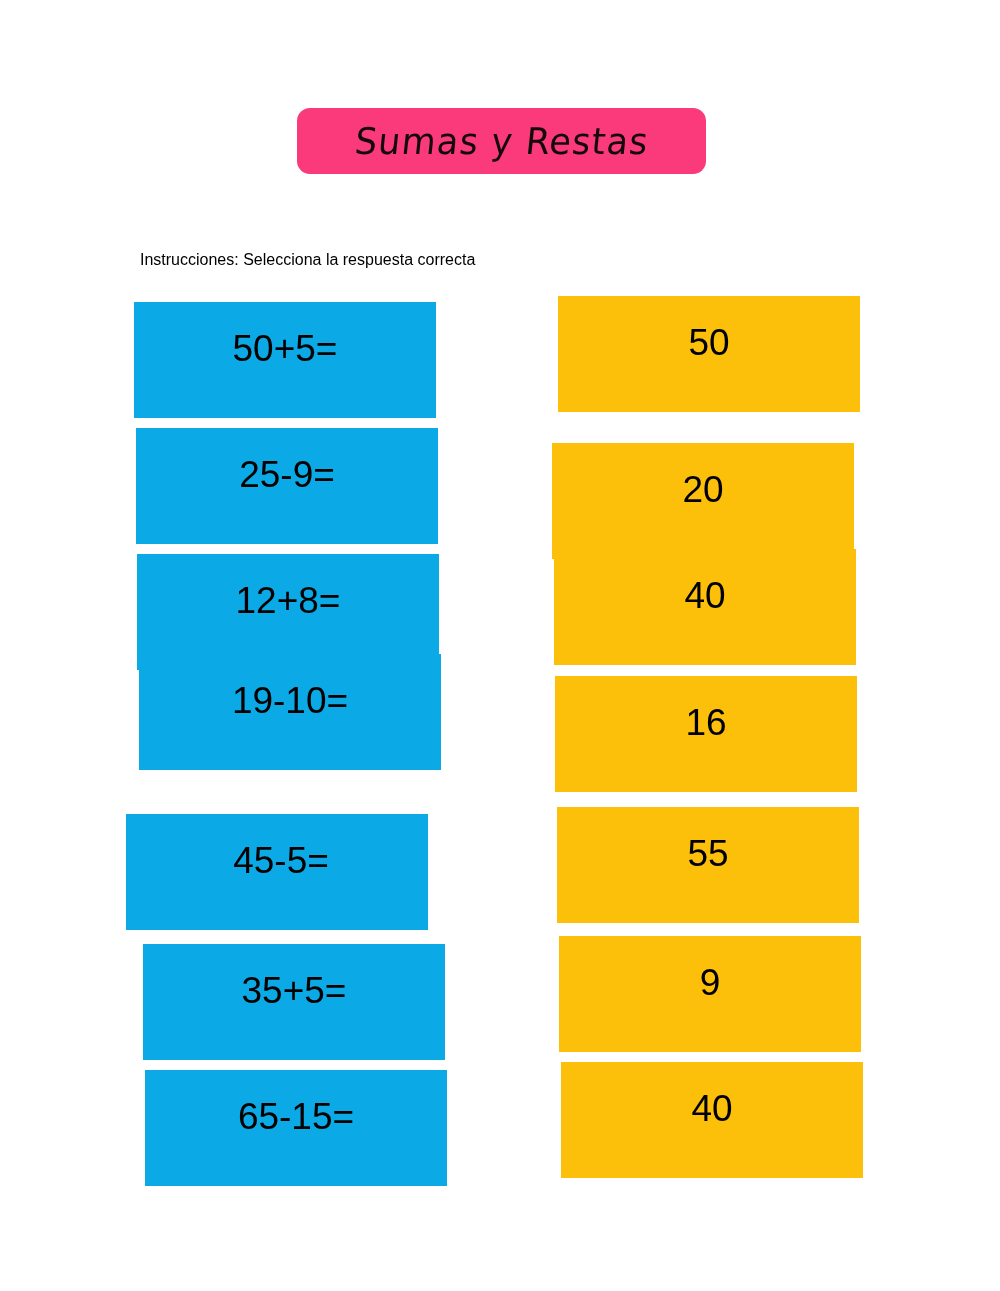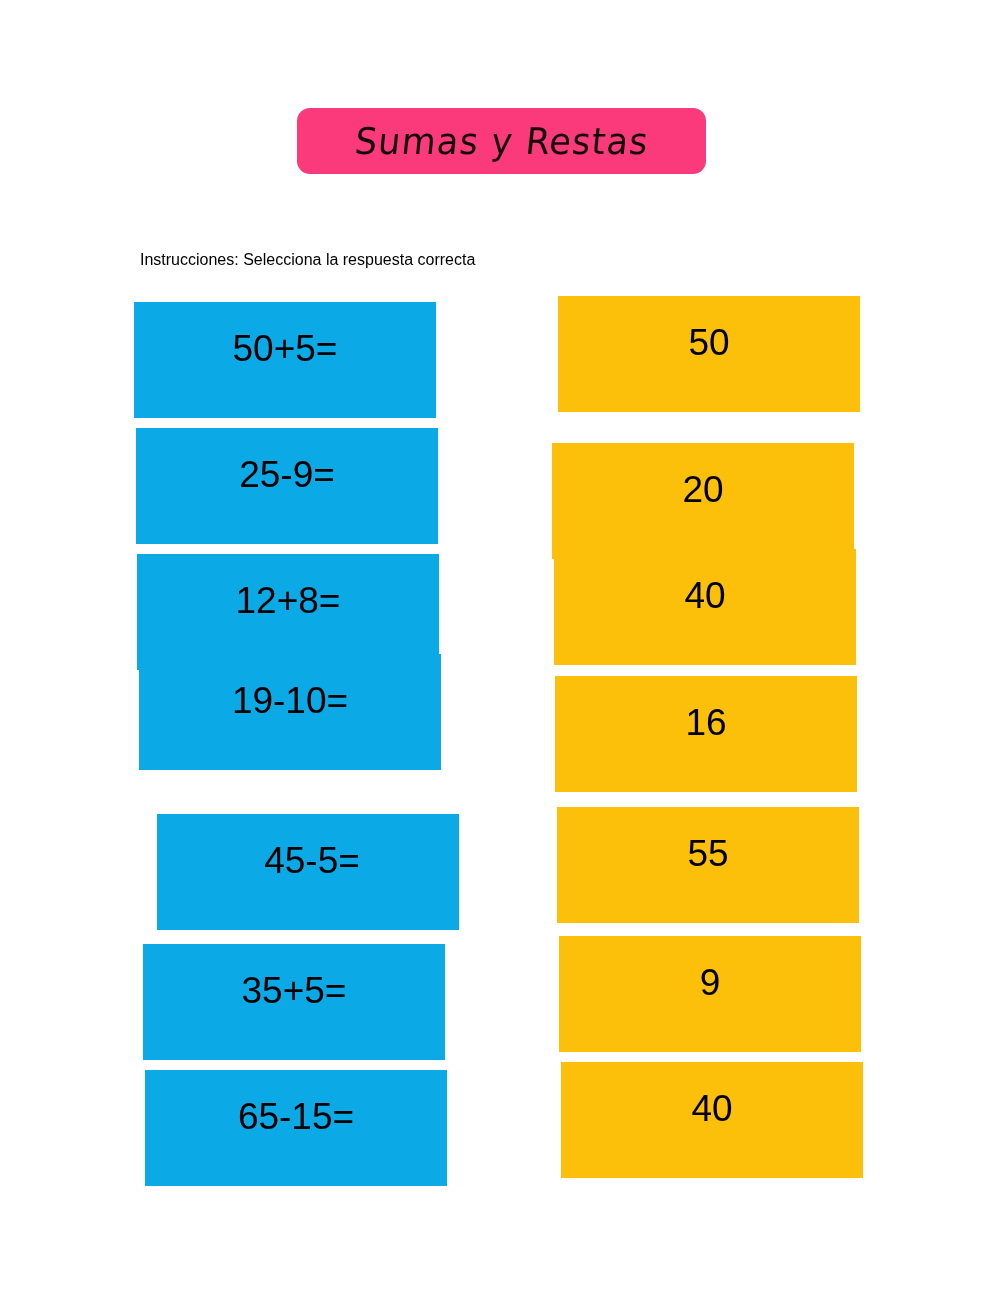--- a/index.html
+++ b/index.html
@@ -102,21 +102,21 @@
     </div>
     <div class="card blue" style="left:136px; top:428px;">
       <span class="card-label">25-9=</span>
     </div>
     <div class="card blue" style="left:137px; top:554px;">
       <span class="card-label">12+8=</span>
     </div>
     <div class="card blue" style="left:139px; top:654px;">
       <span class="card-label">19-10=</span>
     </div>
-    <div class="card blue" style="left:157px; top:814px;padding-left:8px;">
+    <div class="card blue" style="left:126px; top:814px;padding-left:8px;">
       <span class="card-label">45-5=</span>
     </div>
     <div class="card blue" style="left:143px; top:944px;text-align:right;">
       <span class="card-label">35+5=</span>
     </div>
     <div class="card blue" style="left:145px; top:1070px;">
       <span class="card-label">65-15=</span>
     </div>
   </div>
 

